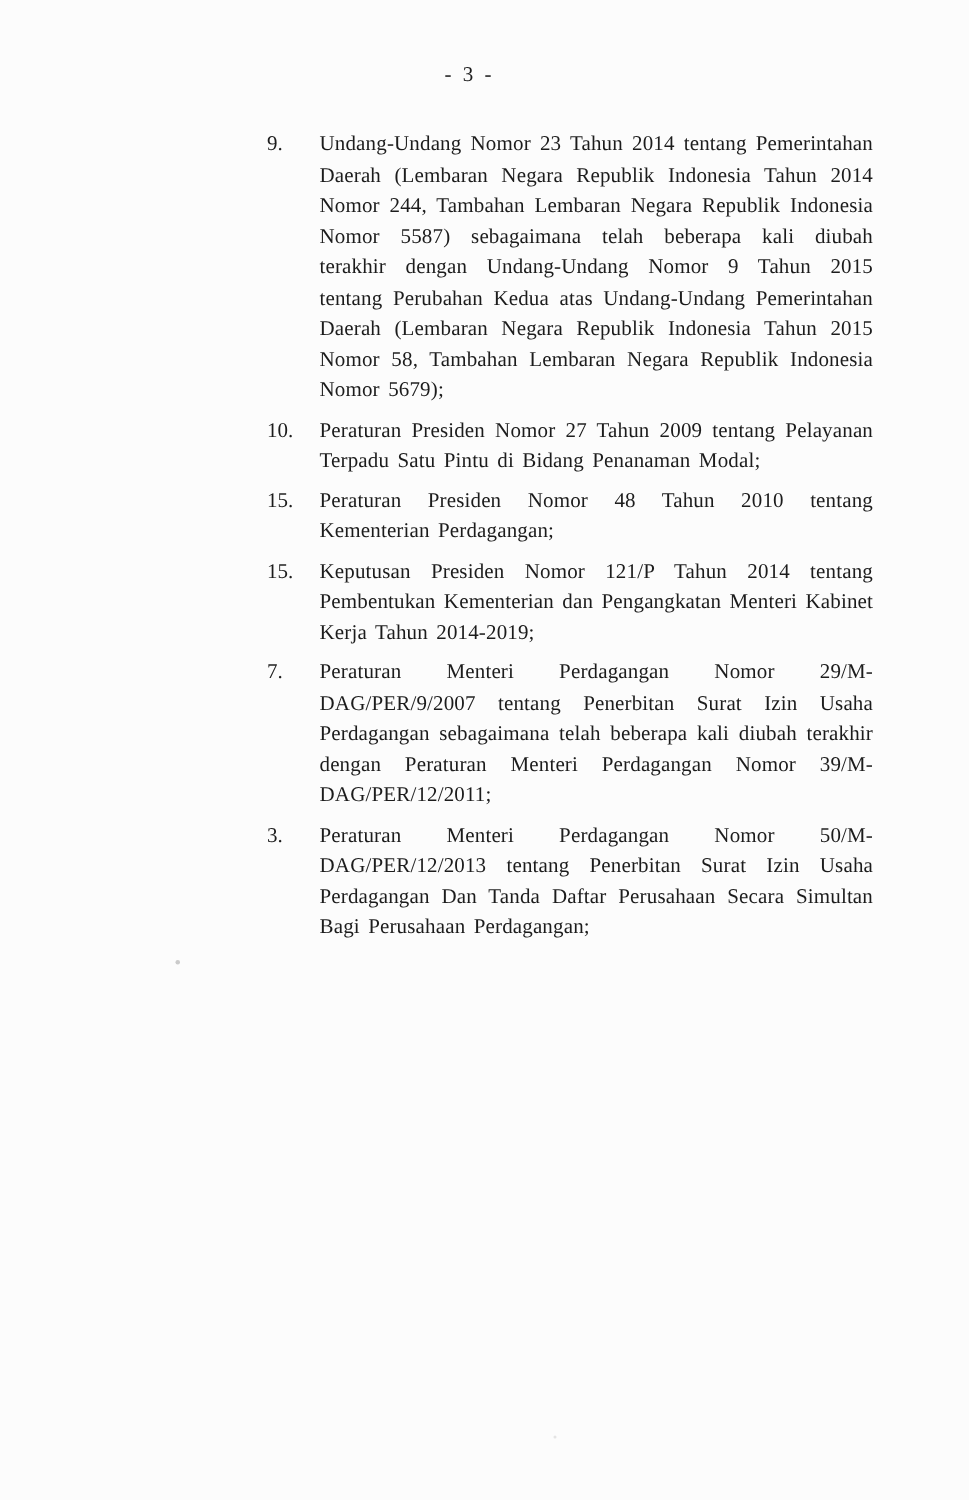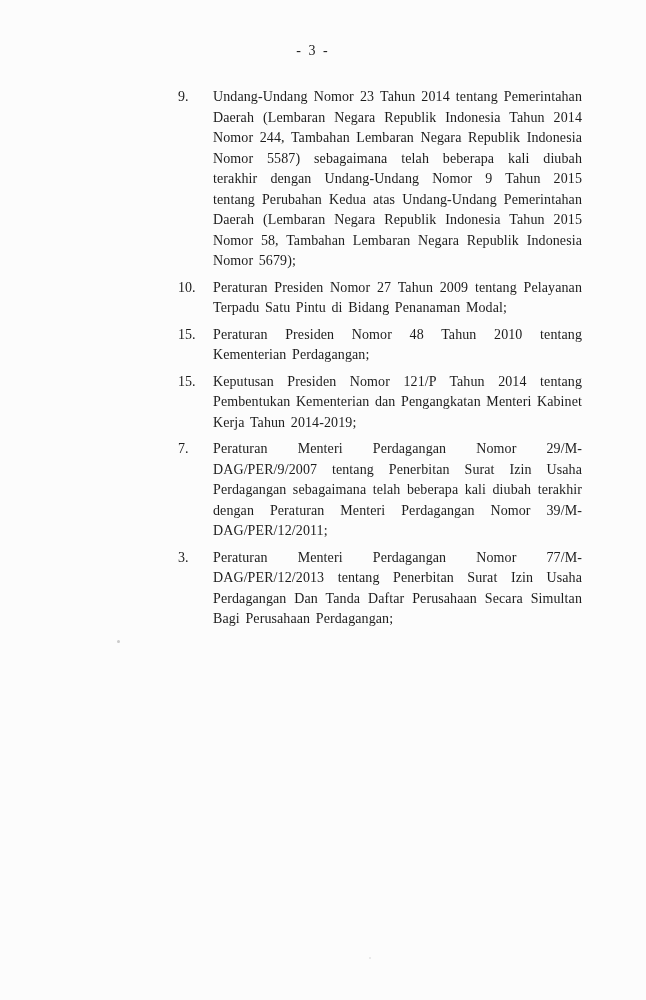--- a/index.html
+++ b/index.html
@@ -93,21 +93,21 @@
 
 
     <div class="legal-item">
       <span class="num">7.</span>
       <span class="txt">Peraturan Menteri Perdagangan Nomor 29/M-DAG/PER/9/2007 tentang Penerbitan Surat Izin Usaha Perdagangan sebagaimana telah beberapa kali diubah terakhir dengan Peraturan Menteri Perdagangan Nomor 39/M-DAG/PER/12/2011;</span>
     </div>
 
 
     <div class="legal-item">
       <span class="num">3.</span>
-      <span class="txt">Peraturan Menteri Perdagangan Nomor 77/M-DAG/PER/12/2013 tentang Penerbitan Surat Izin Usaha Perdagangan Dan Tanda Daftar Perusahaan Secara Simultan Bagi Perusahaan Perdagangan;</span>
+      <span class="txt">Peraturan Menteri Perdagangan Nomor 50/M-DAG/PER/12/2013 tentang Penerbitan Surat Izin Usaha Perdagangan Dan Tanda Daftar Perusahaan Secara Simultan Bagi Perusahaan Perdagangan;</span>
     </div>
 
   </div>
 
   <div class="speck speck-1"></div>
   <div class="speck speck-2"></div>
 
 </div>
 
 </body></html>

